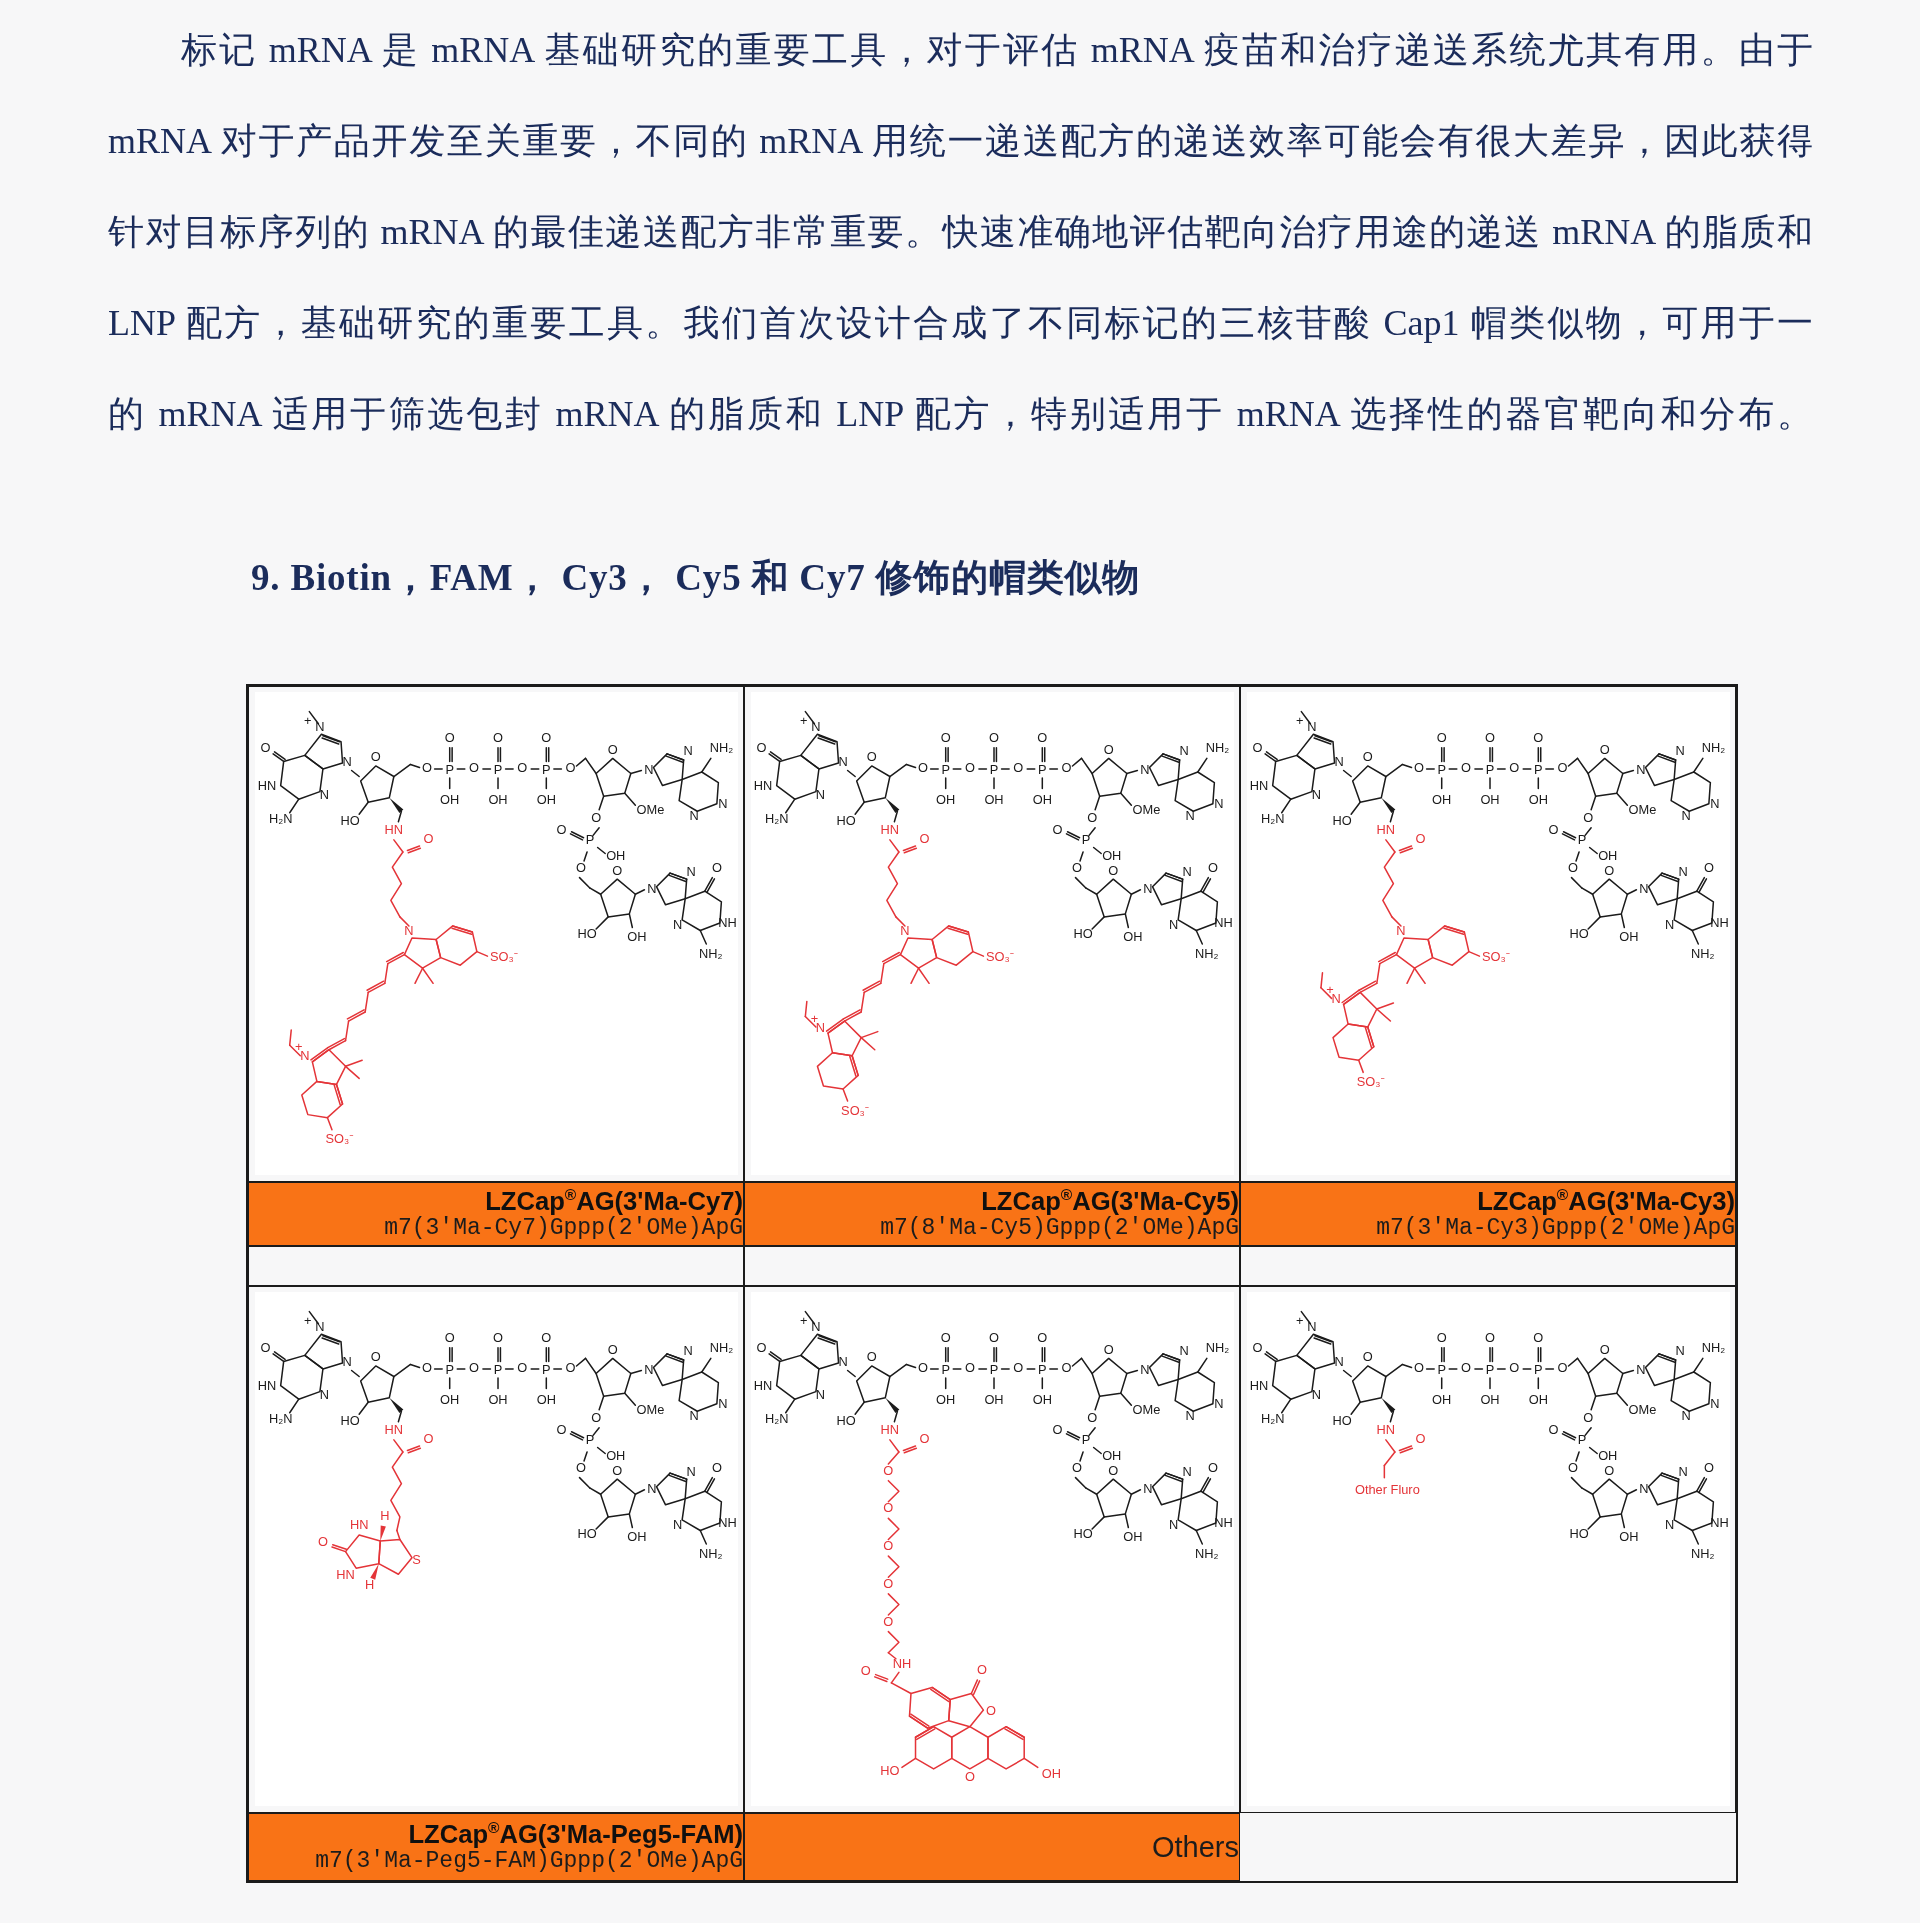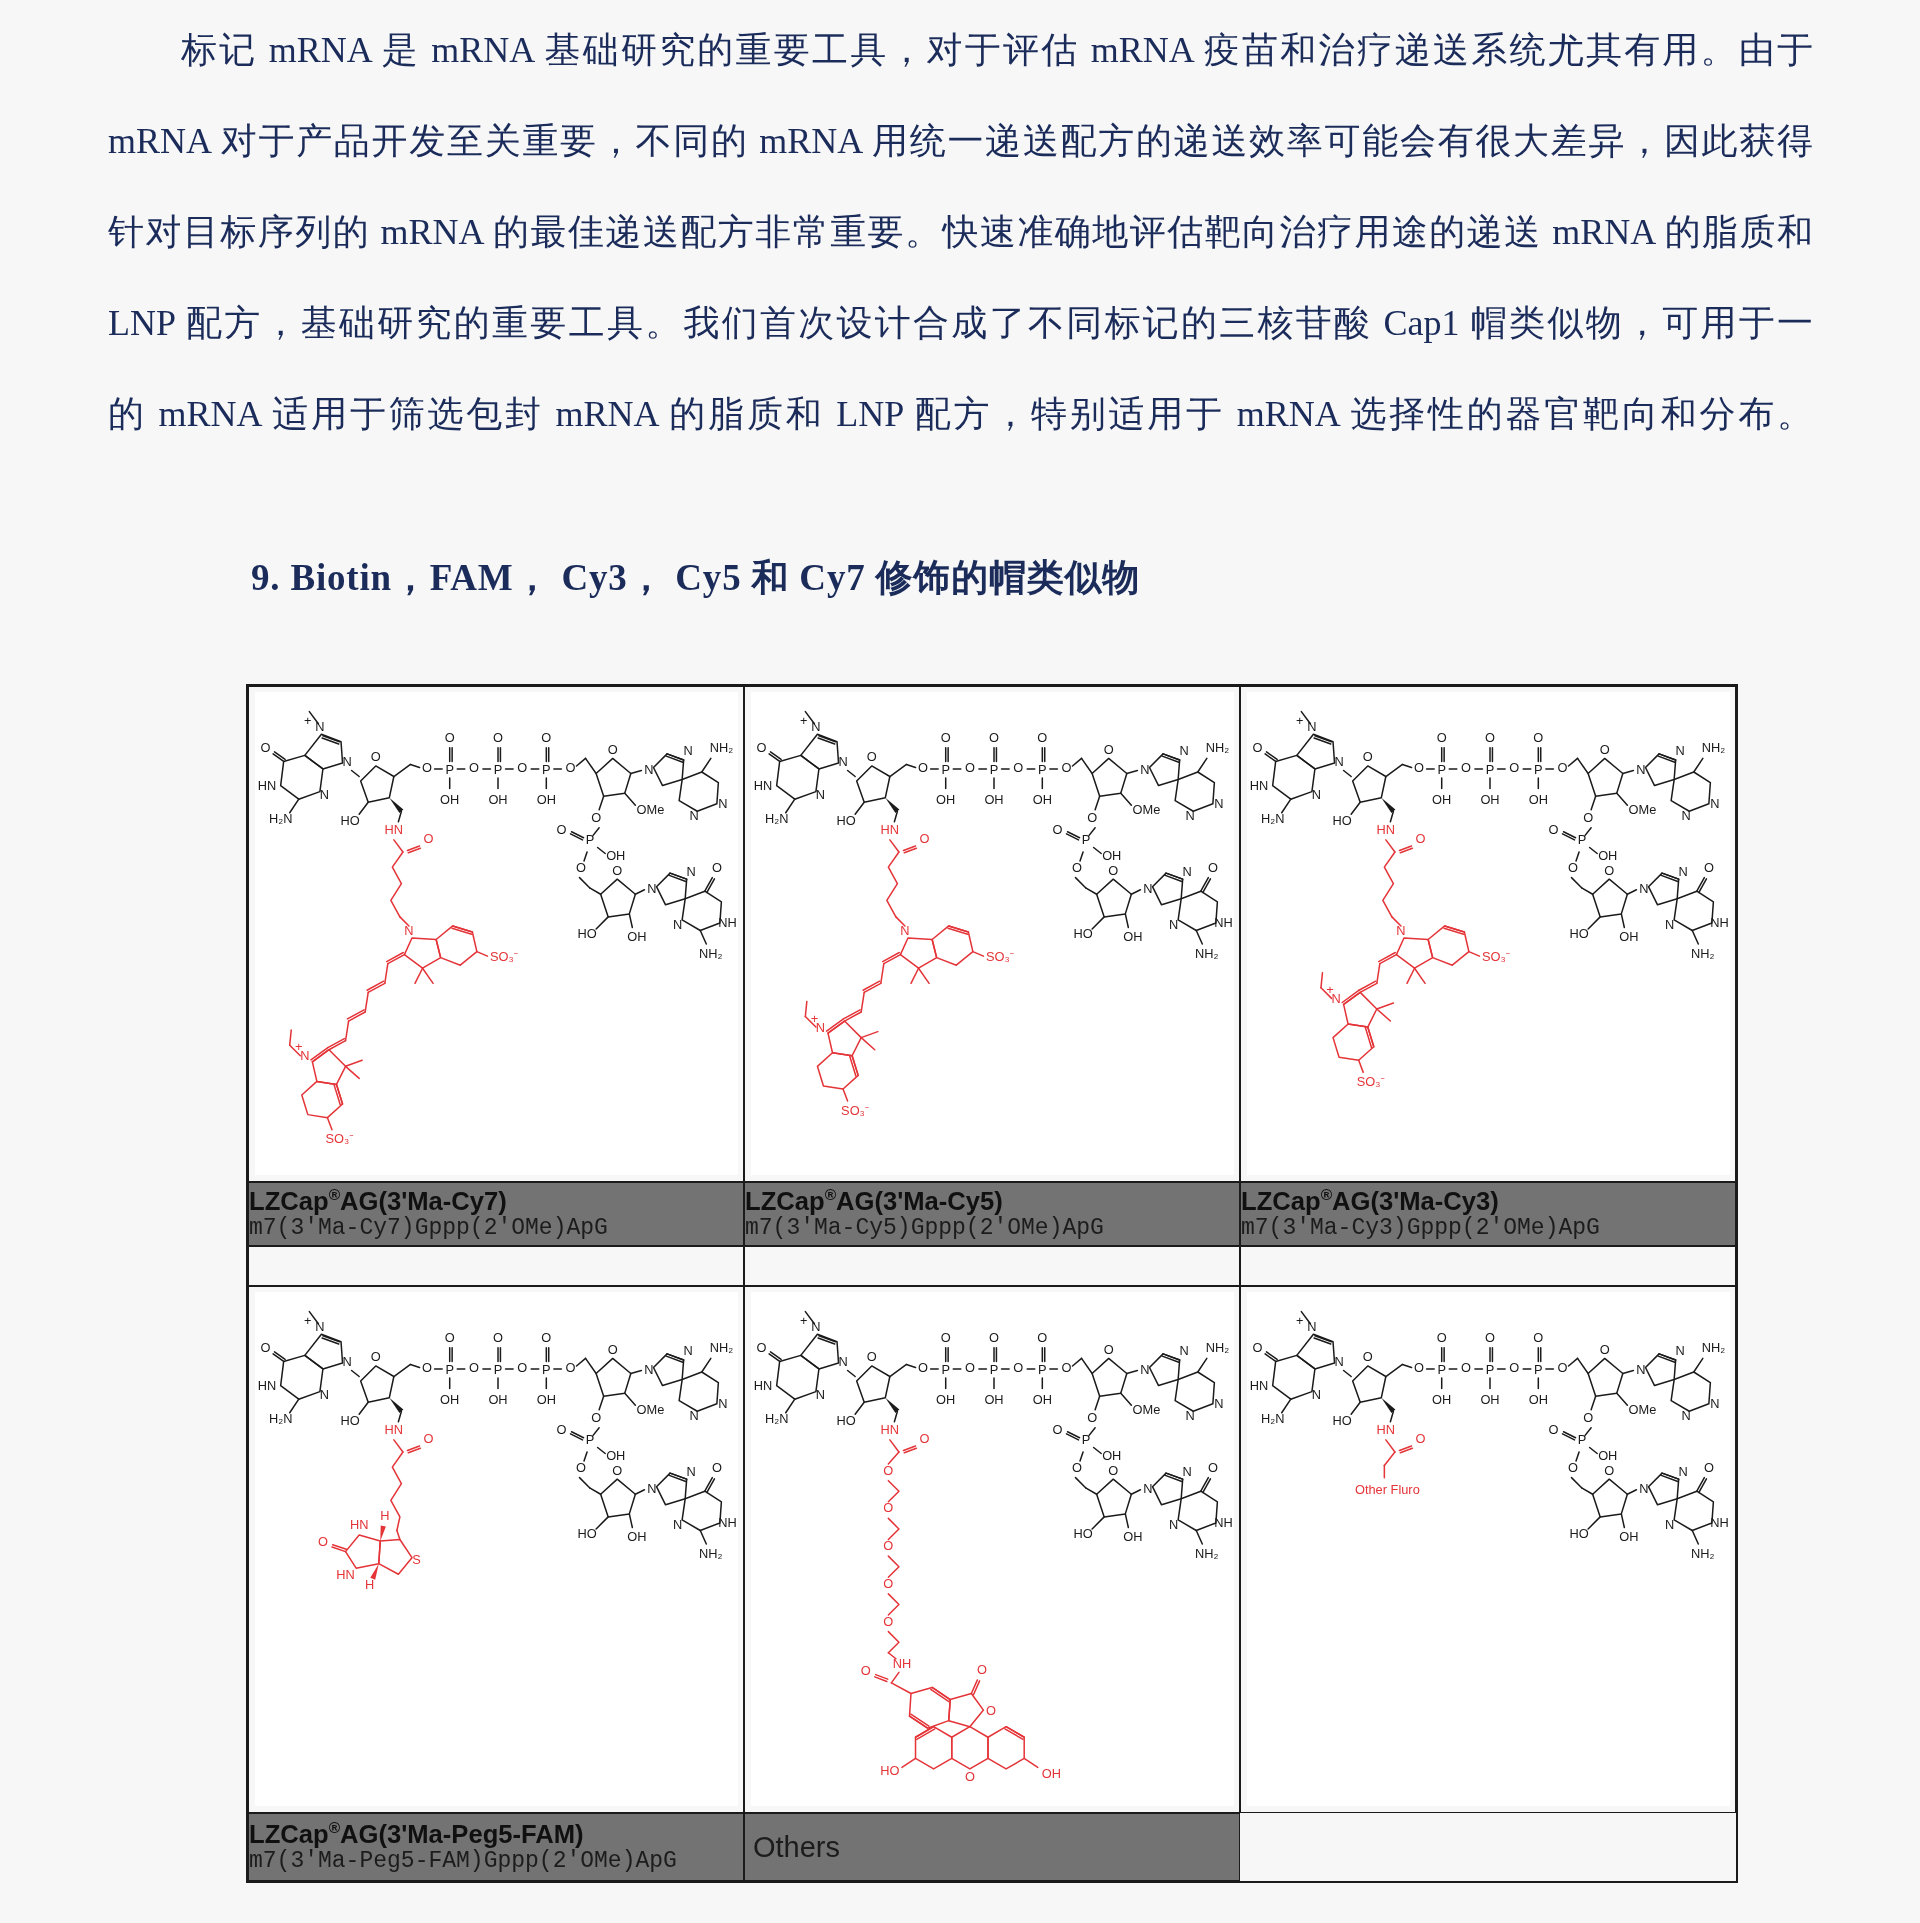--- a/index.html
+++ b/index.html
@@ -21,22 +21,22 @@
     display:grid;grid-template-columns:1fr 1fr 1fr;
     grid-template-rows:496px 64px 40px 527px 68px;
   }
   .cell{border:0.8px solid #1b1b1b;min-width:0;min-height:0;}
   .struct{display:flex;align-items:flex-start;justify-content:center;background:#f7f7f8;}
   .struct svg{
     width:calc(100% - 11px);height:calc(100% - 11px);margin:5.4px;
     background:#ffffff;display:block;
   }
   .lblrow{
-    background:#737373;display:flex;flex-direction:column;
-    justify-content:center;align-items:flex-start;gap:1.5px;
+    background:#f97316;display:flex;flex-direction:column;
+    justify-content:center;align-items:flex-end;gap:1.5px;
   }
   .l1{font-family:"Liberation Sans",sans-serif;font-weight:700;font-size:25.6px;color:#101010;line-height:1.1;}
   .l1 sup{font-size:15.5px;}
   .l2{font-family:Liberation Mono, monospace;font-weight:400;font-size:23px;color:#1c1c1c;line-height:1.1;}
   .others-lbl{font-family:"Liberation Sans",sans-serif;font-size:29px;color:#1c1c1c;margin-left:8px;}
   .gapcell{background:#f7f7f8;}
   
   .struct svg g.bk{stroke:#1b1b1b;color:#1b1b1b;}
   .struct svg g.rd{stroke:var(--red,#e43438);color:var(--red,#e43438);}
   .struct svg line,.struct svg polyline,.struct svg polygon{
@@ -508,21 +508,21 @@
         </g>
       </svg>
   </div>
 
   <div class="cell lblrow">
     <div class="l1"><span>LZCap</span><sup>®</sup><span>AG(3'Ma-Cy7)</span></div>
     <div class="l2">m7(3'Ma-Cy7)Gppp(2'OMe)ApG</div>
   </div>
   <div class="cell lblrow">
     <div class="l1"><span>LZCap</span><sup>®</sup><span>AG(3'Ma-Cy5)</span></div>
-    <div class="l2">m7(3'Ma-Cy5)Gppp(2'OMe)ApG</div>
+    <div class="l2">m7(8'Ma-Cy5)Gppp(2'OMe)ApG</div>
   </div>
   <div class="cell lblrow">
     <div class="l1"><span>LZCap</span><sup>®</sup><span>AG(3'Ma-Cy3)</span></div>
     <div class="l2">m7(3'Ma-Cy3)Gppp(2'OMe)ApG</div>
   </div>
 
   <div class="cell gapcell"></div>
   <div class="cell gapcell"></div>
   <div class="cell gapcell"></div>
 

